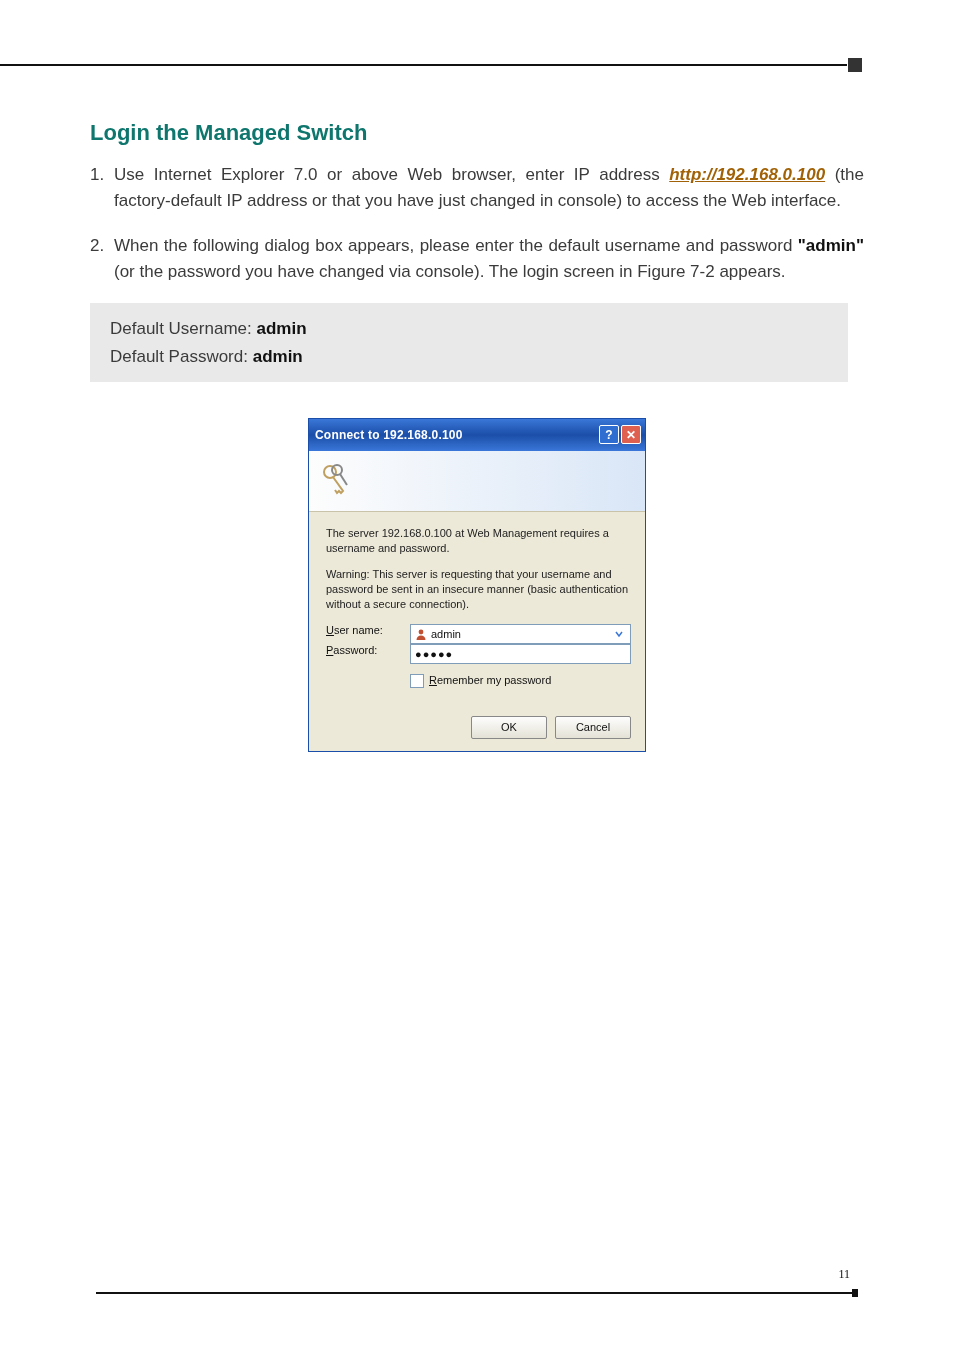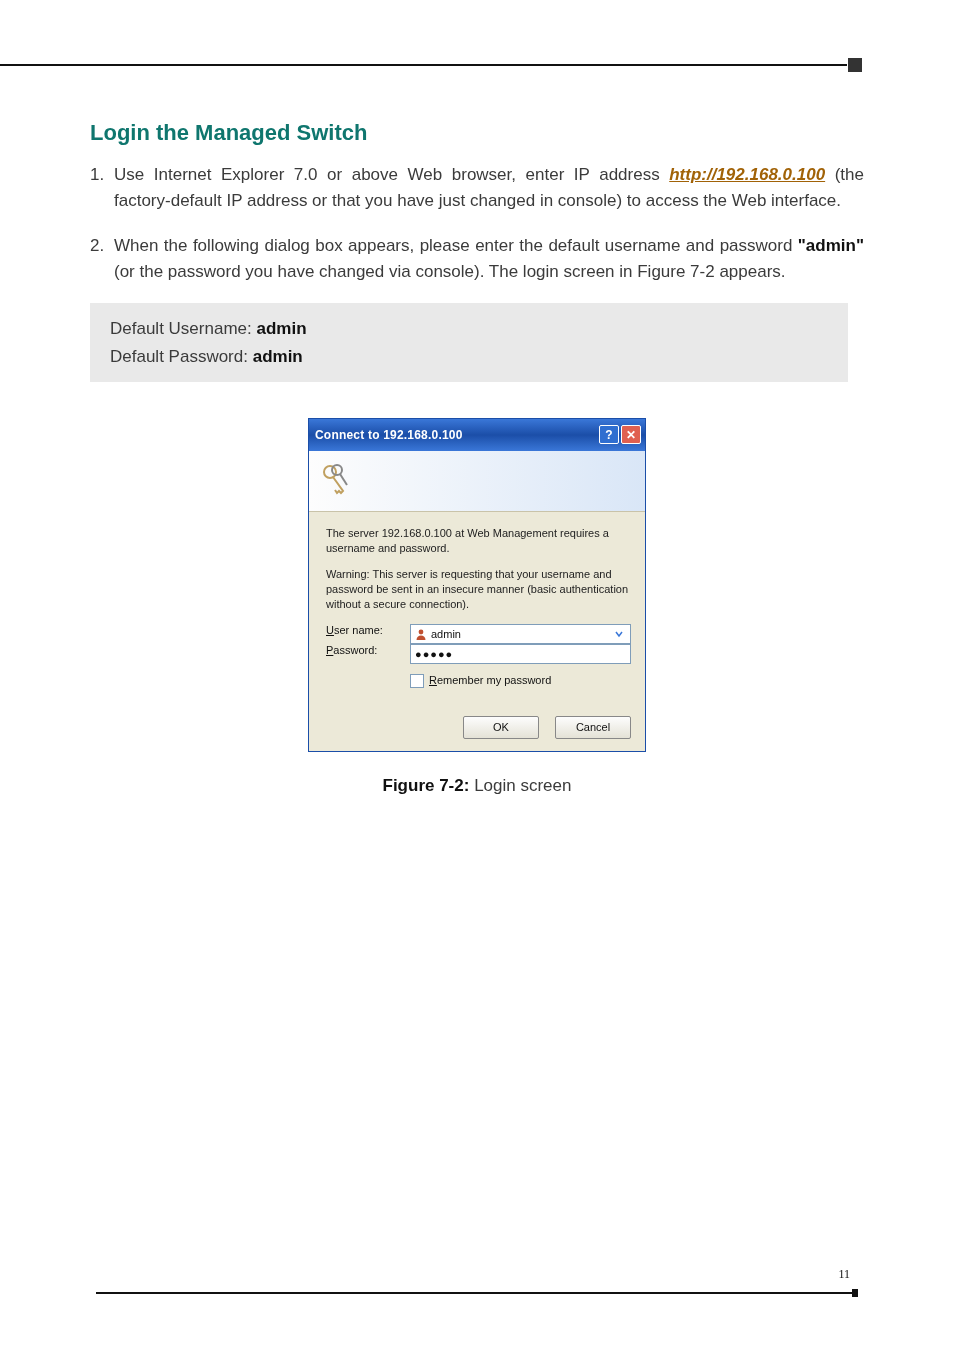--- a/index.html
+++ b/index.html
@@ -28,21 +28,21 @@
   .dlg-text{color:#222;margin-bottom:12px;line-height:1.35}
   .form-row{display:flex;align-items:flex-start;margin-top:0}
   .form-label{width:84px}
   .underline{text-decoration:underline}
   .field{flex:1;height:20px;border:1px solid #7f9db9;background:#fff;display:flex;align-items:center;padding:0 4px;box-sizing:border-box}
   .field .drop-arrow{width:14px;display:flex;justify-content:center;color:#3a77d8}
   .person-mini{width:12px;height:12px;margin-right:4px;flex:none}
   .field-text{flex:1;font-family:Tahoma,Verdana,sans-serif;font-size:11px}
   .chk-row{display:flex;margin-top:10px;padding-left:84px}
   .chk{width:12px;height:12px;border:1px solid #7f9db9;background:#fff;margin-right:5px}
-  .btn-row{display:flex;justify-content:flex-end;gap:16px;margin-top:28px}
+  .btn-row{display:flex;justify-content:flex-end;gap:8px;margin-top:28px}
   .btn{width:74px;height:21px;border:1px solid #888;background:linear-gradient(to bottom,#fdfdfd,#e4e2d6);border-radius:2px;display:flex;align-items:center;justify-content:center;font-size:11px}
   .caption{text-align:center;font-size:17px;color:#3b3b3b;margin-top:24px}
   .footer{position:absolute;bottom:60px;left:0;right:0;padding:0 96px}
   .footer-line{height:2px;background:#111;position:relative}
   .footer-tick{position:absolute;right:0px;top:-3px;width:6px;height:8px;background:#111}
   .page-num{position:absolute;right:104px;bottom:72px;font-family:Georgia,serif;font-size:12px}
 </style>
 </head>
 <body>
 
@@ -125,23 +125,20 @@
           </div>
 
           <div class="btn-row">
             <div class="btn">OK</div>
             <div class="btn">Cancel</div>
           </div>
         </div>
       </div>
     </div>
 
-    <div class="caption">
-      <span class="bold">Figure 7-2:</span><span>  Login screen</span>
-    </div>
   </div>
 
   <div class="page-num">11</div>
   <div class="footer">
     <div class="footer-line">
         <div class="footer-tick"></div>
       </div>
   </div>
 </div>
 

